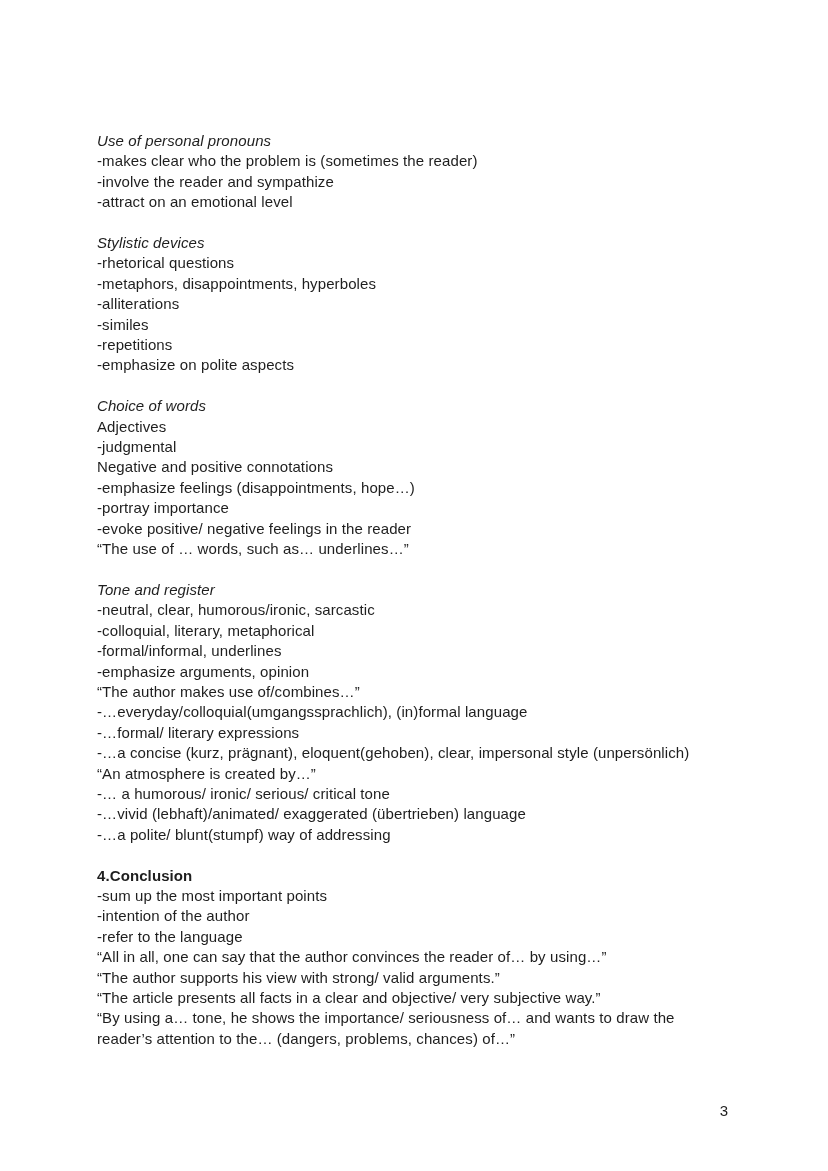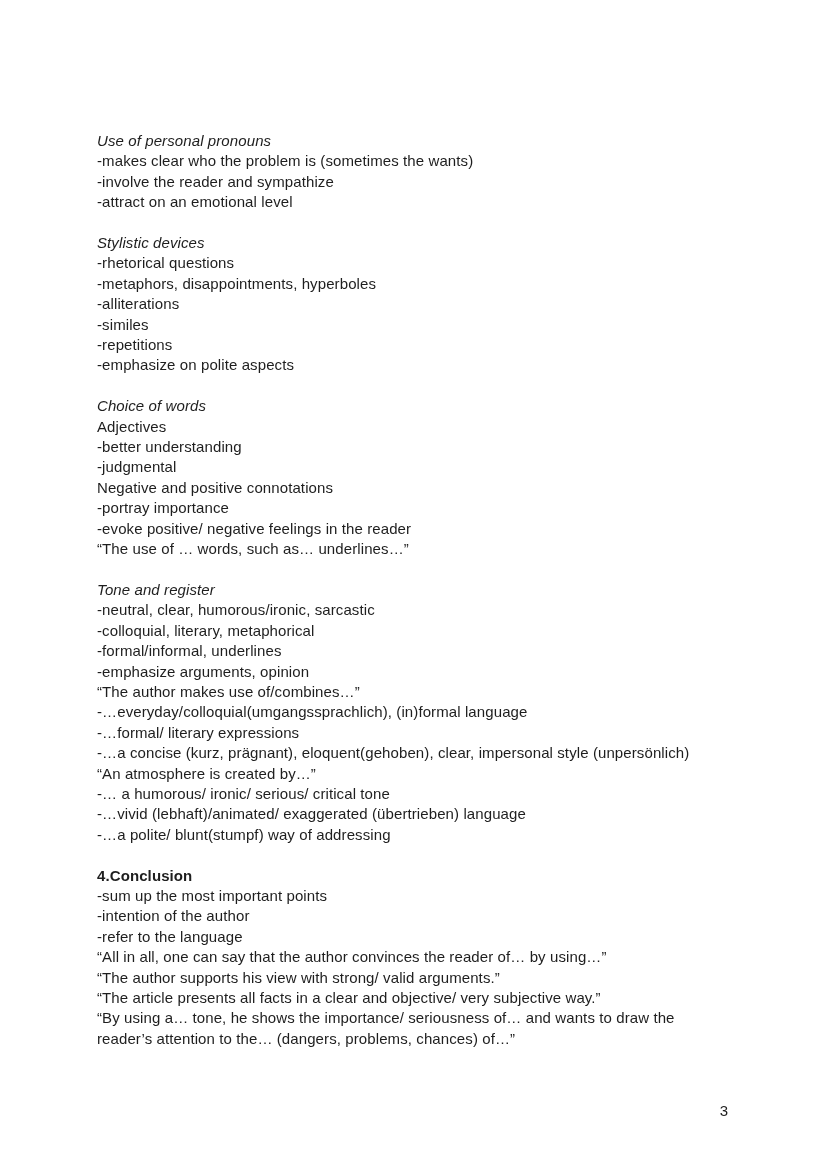--- a/index.html
+++ b/index.html
@@ -54,39 +54,39 @@
     line-height: 20.4px;
   }
 </style>
 </head>
 <body>
 
 <div class="page">
   <main class="content" id="content">
       <section class="doc-section">
         <div class="heading italic">Use of personal pronouns</div>
-        <div class="line">-makes clear who the problem is (sometimes the wants)</div>
+        <div class="line">-makes clear who the problem is (sometimes the reader)</div>
         <div class="line">-involve the reader and sympathize</div>
         <div class="line">-attract on an emotional level</div>
       </section>
       <section class="doc-section">
         <div class="heading italic">Stylistic devices</div>
         <div class="line">-rhetorical questions</div>
         <div class="line">-metaphors, disappointments, hyperboles</div>
         <div class="line">-alliterations</div>
         <div class="line">-similes</div>
         <div class="line">-repetitions</div>
         <div class="line">-emphasize on polite aspects</div>
       </section>
       <section class="doc-section">
         <div class="heading italic">Choice of words</div>
         <div class="line">Adjectives</div>
-        <div class="line">-better understanding</div>
         <div class="line">-judgmental</div>
         <div class="line">Negative and positive connotations</div>
+        <div class="line">-emphasize feelings (disappointments, hope…)</div>
         <div class="line">-portray importance</div>
         <div class="line">-evoke positive/ negative feelings in the reader</div>
         <div class="line">“The use of … words, such as… underlines…”</div>
       </section>
       <section class="doc-section">
         <div class="heading italic">Tone and register</div>
         <div class="line">-neutral, clear, humorous/ironic, sarcastic</div>
         <div class="line">-colloquial, literary, metaphorical</div>
         <div class="line">-formal/informal, underlines</div>
         <div class="line">-emphasize arguments, opinion</div>

